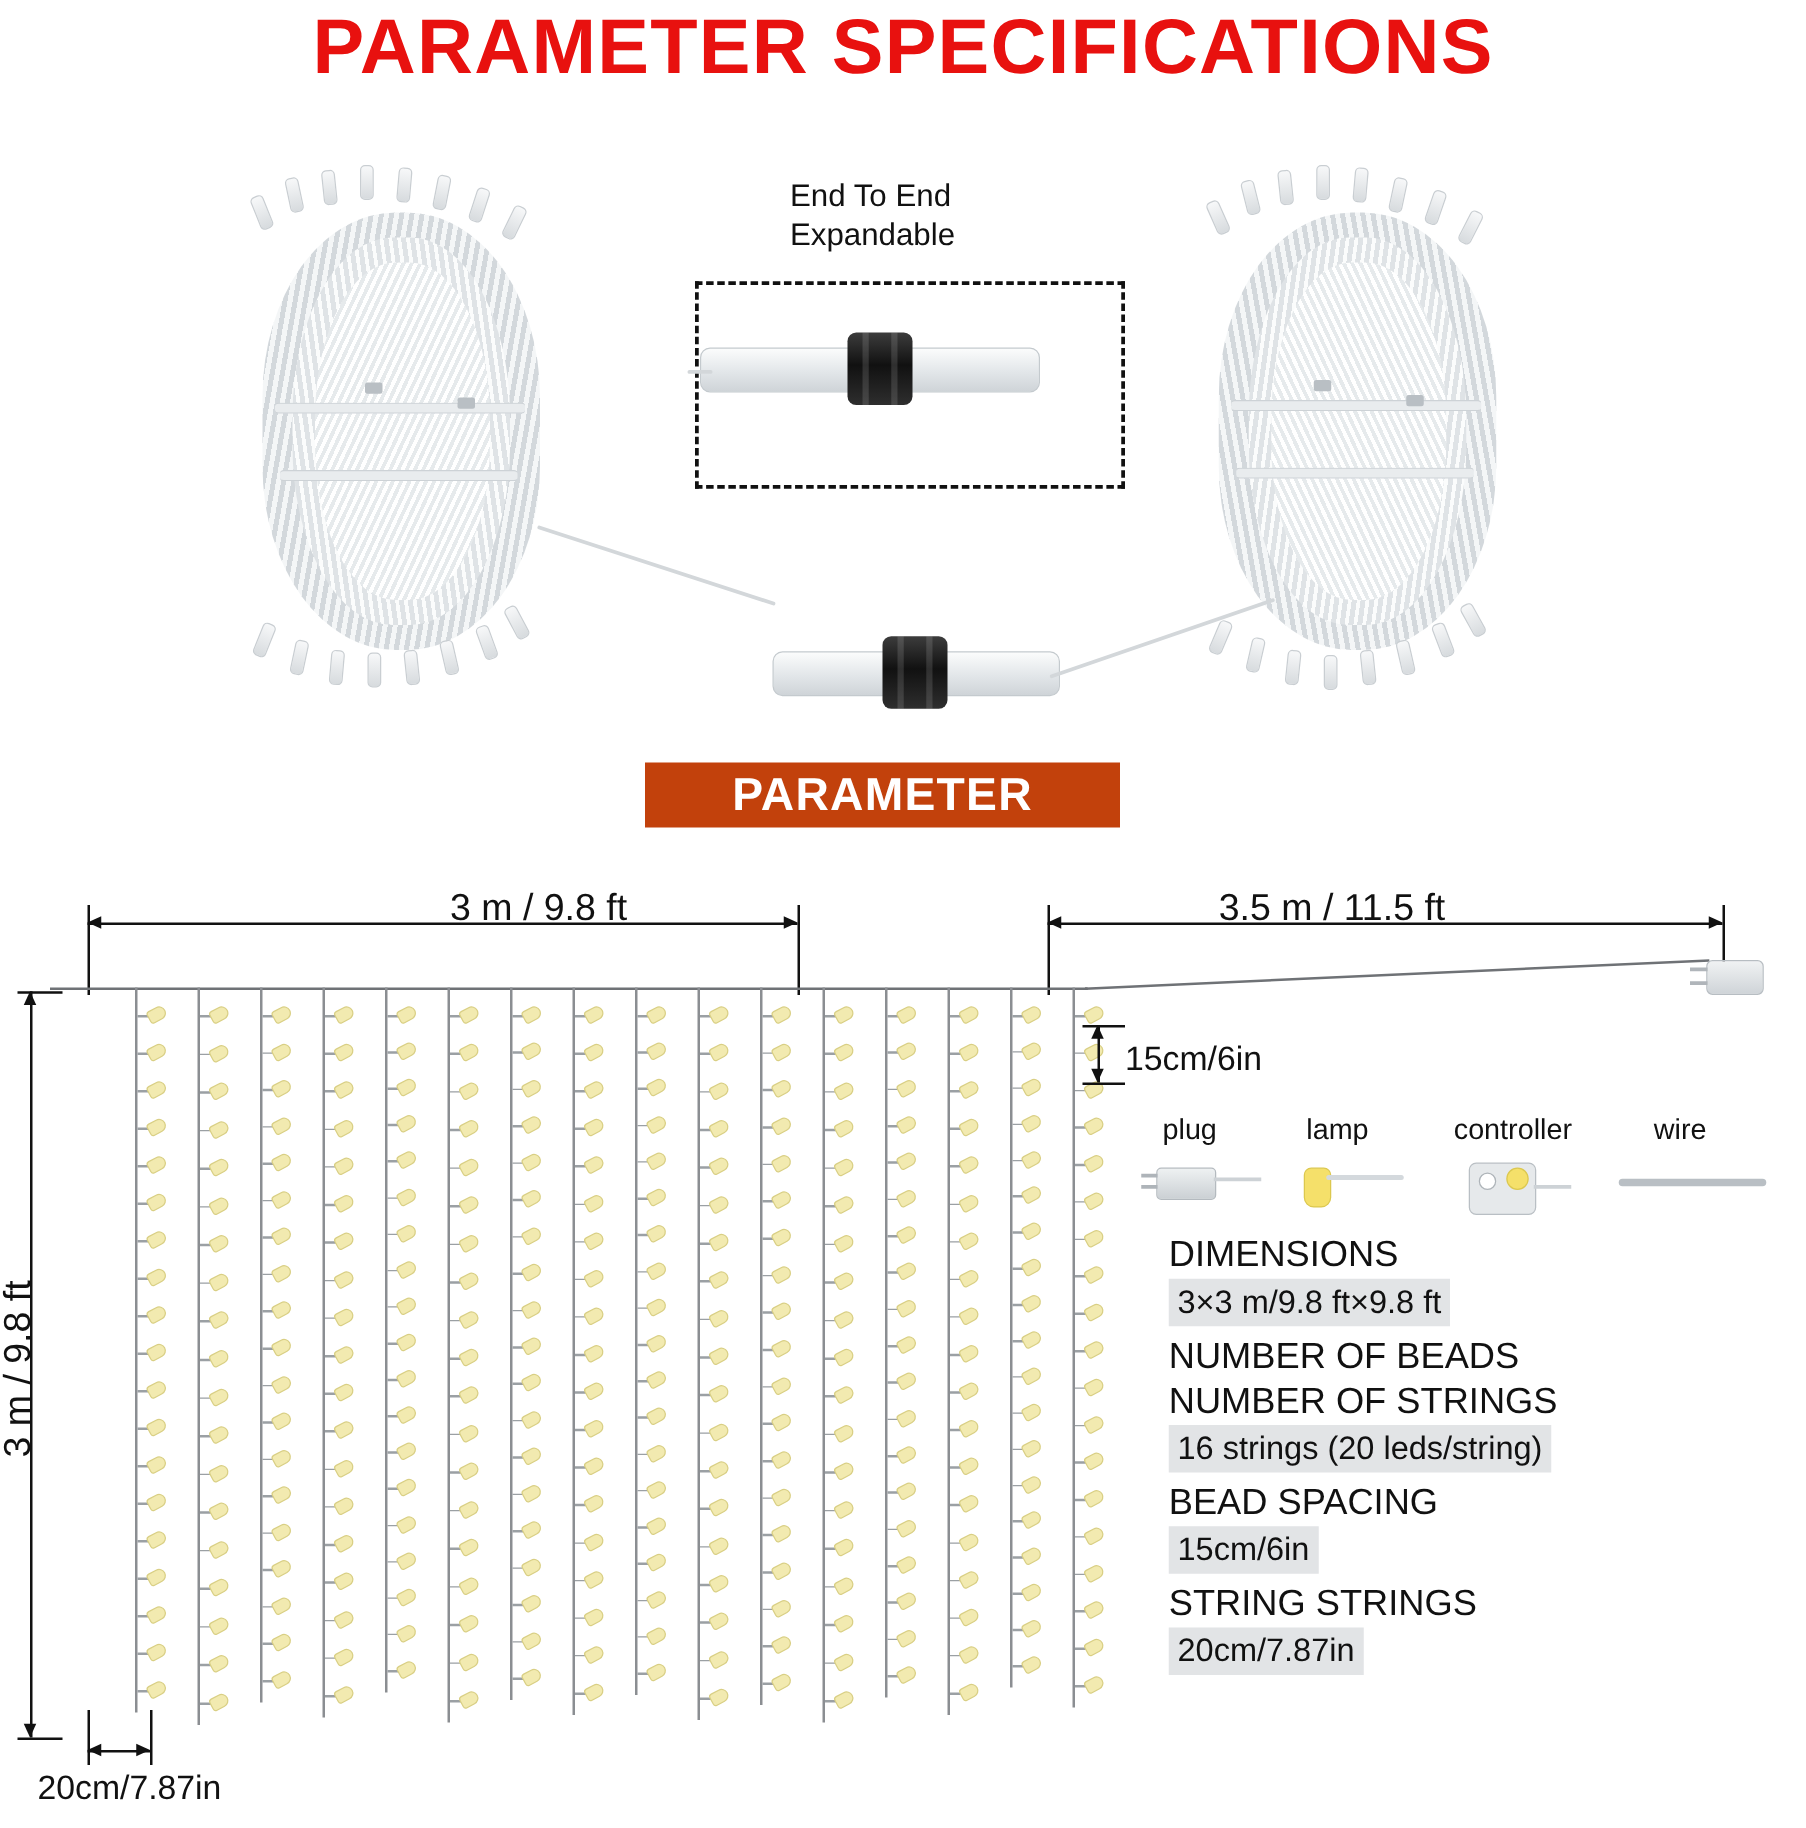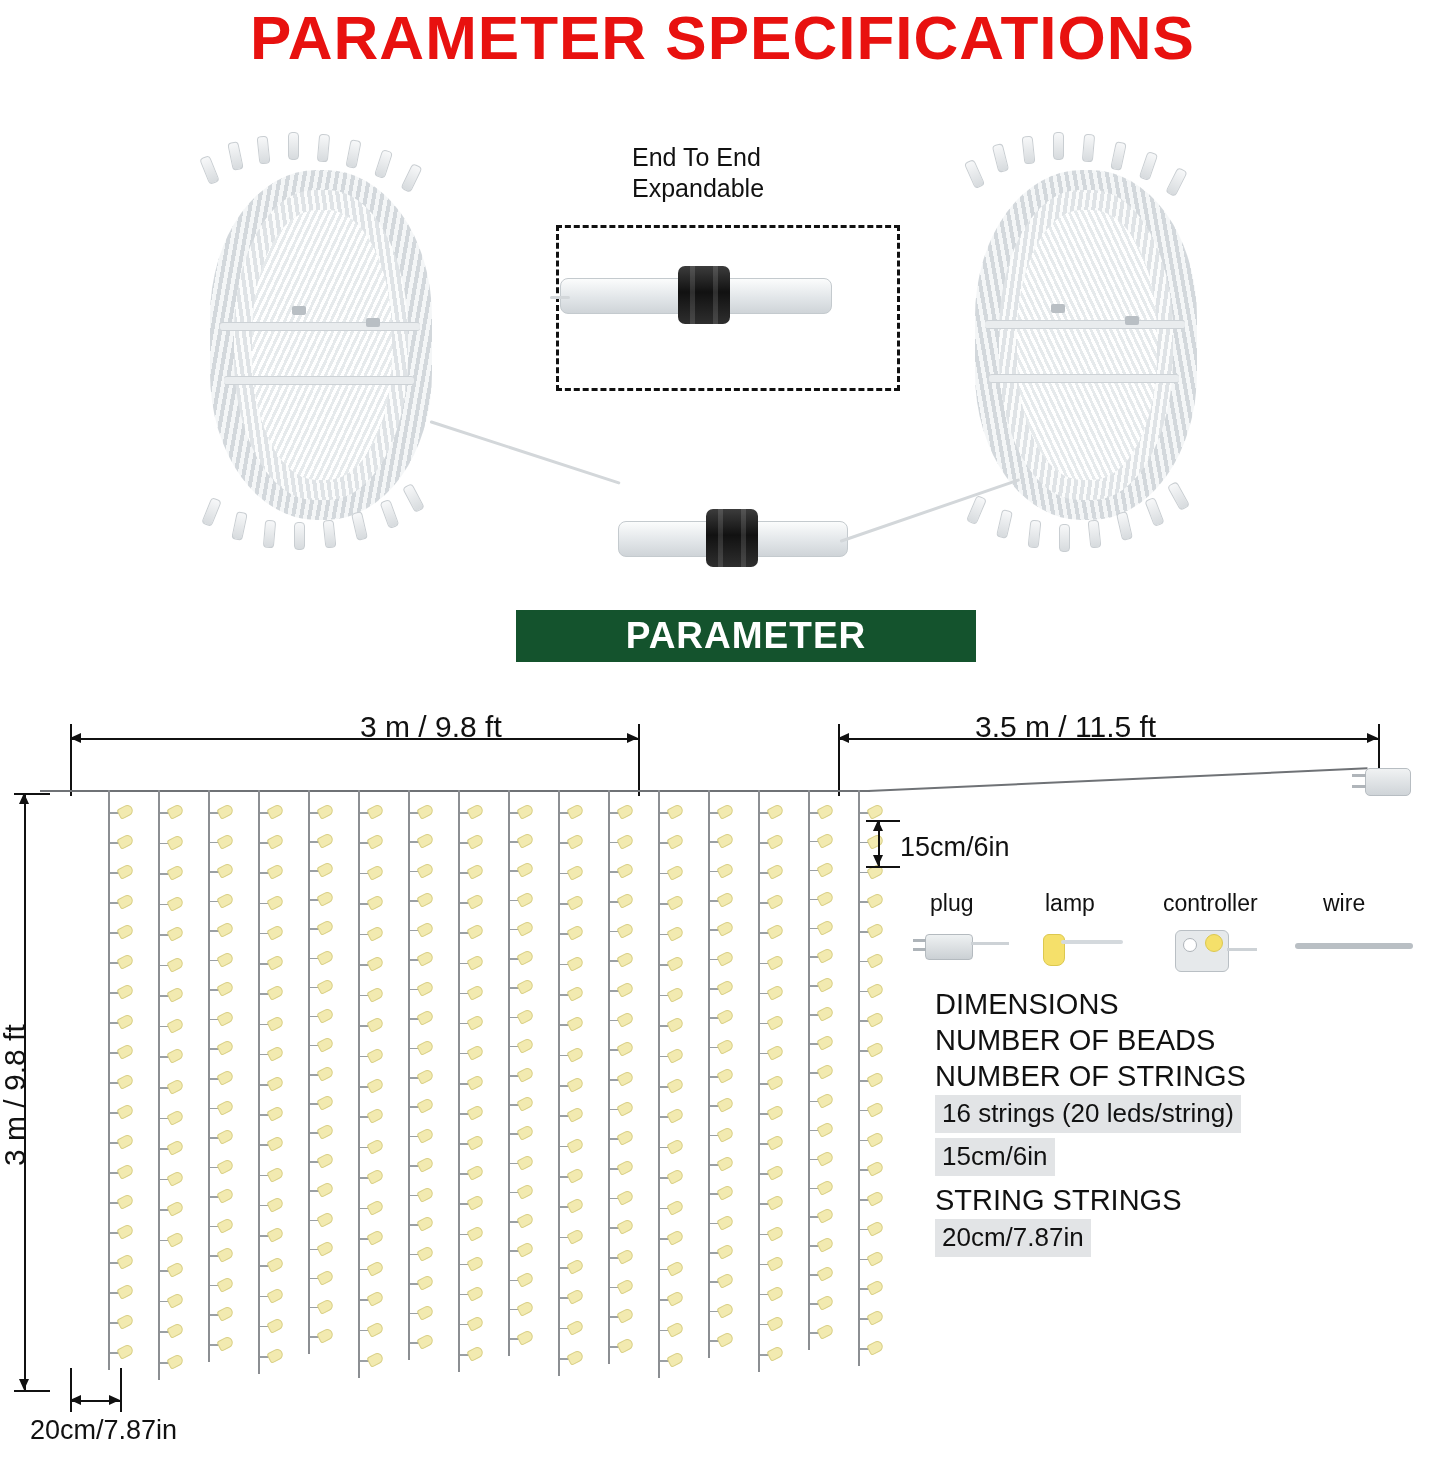--- a/index.html
+++ b/index.html
@@ -132,23 +132,23 @@
     height: 3px;
     background: #d3d7da;
     border-radius: 2px;
   }
 
   
   .param-banner {
     position: absolute;
     left: 516px;
     top: 610px;
-    width: 460px;
+    width: 380px;
     height: 52px;
-    background: #14532d;
+    background: #c2410c;
     display: flex;
     align-items: center;
     justify-content: center;
   }
   .param-banner span {
     color: #ffffff;
     font-size: 37px;
     font-weight: bold;
     letter-spacing: 1px;
   }
@@ -1080,23 +1080,25 @@
   <div style="position:absolute; left:258px; top:48px; width:12px; height:12px; background:#ffffff; border:1px solid #aeb4b9; border-radius:50%;"></div>
   <div style="position:absolute; left:280px; top:44px; width:16px; height:16px; background:#f5e06a; border:1px solid #dcc84f; border-radius:50%;"></div>
   <div style="position:absolute; left:302px; top:58px; width:30px; height:3px; background:#cdd2d6;"></div>
 
   <div class="legend-item" style="left:398px; top:0px;">wire</div>
   <div style="position:absolute; left:370px; top:53px; width:118px; height:6px; background:#b9bfc4; border-radius:3px;"></div>
 </div>
 
 <div class="spec-list">
   <div class="spec-title">DIMENSIONS</div>
+  <div><span class="spec-value">3×3 m/9.8 ft×9.8 ft</span></div>
 
   <div class="spec-title">NUMBER OF BEADS</div>
 
   <div class="spec-title">NUMBER OF STRINGS</div>
   <div><span class="spec-value">16 strings (20 leds/string)</span></div>
 
+  <div class="spec-title">BEAD SPACING</div>
   <div><span class="spec-value">15cm/6in</span></div>
 
   <div class="spec-title">STRING STRINGS</div>
   <div><span class="spec-value">20cm/7.87in</span></div>
 </div>
 
 </body></html>

